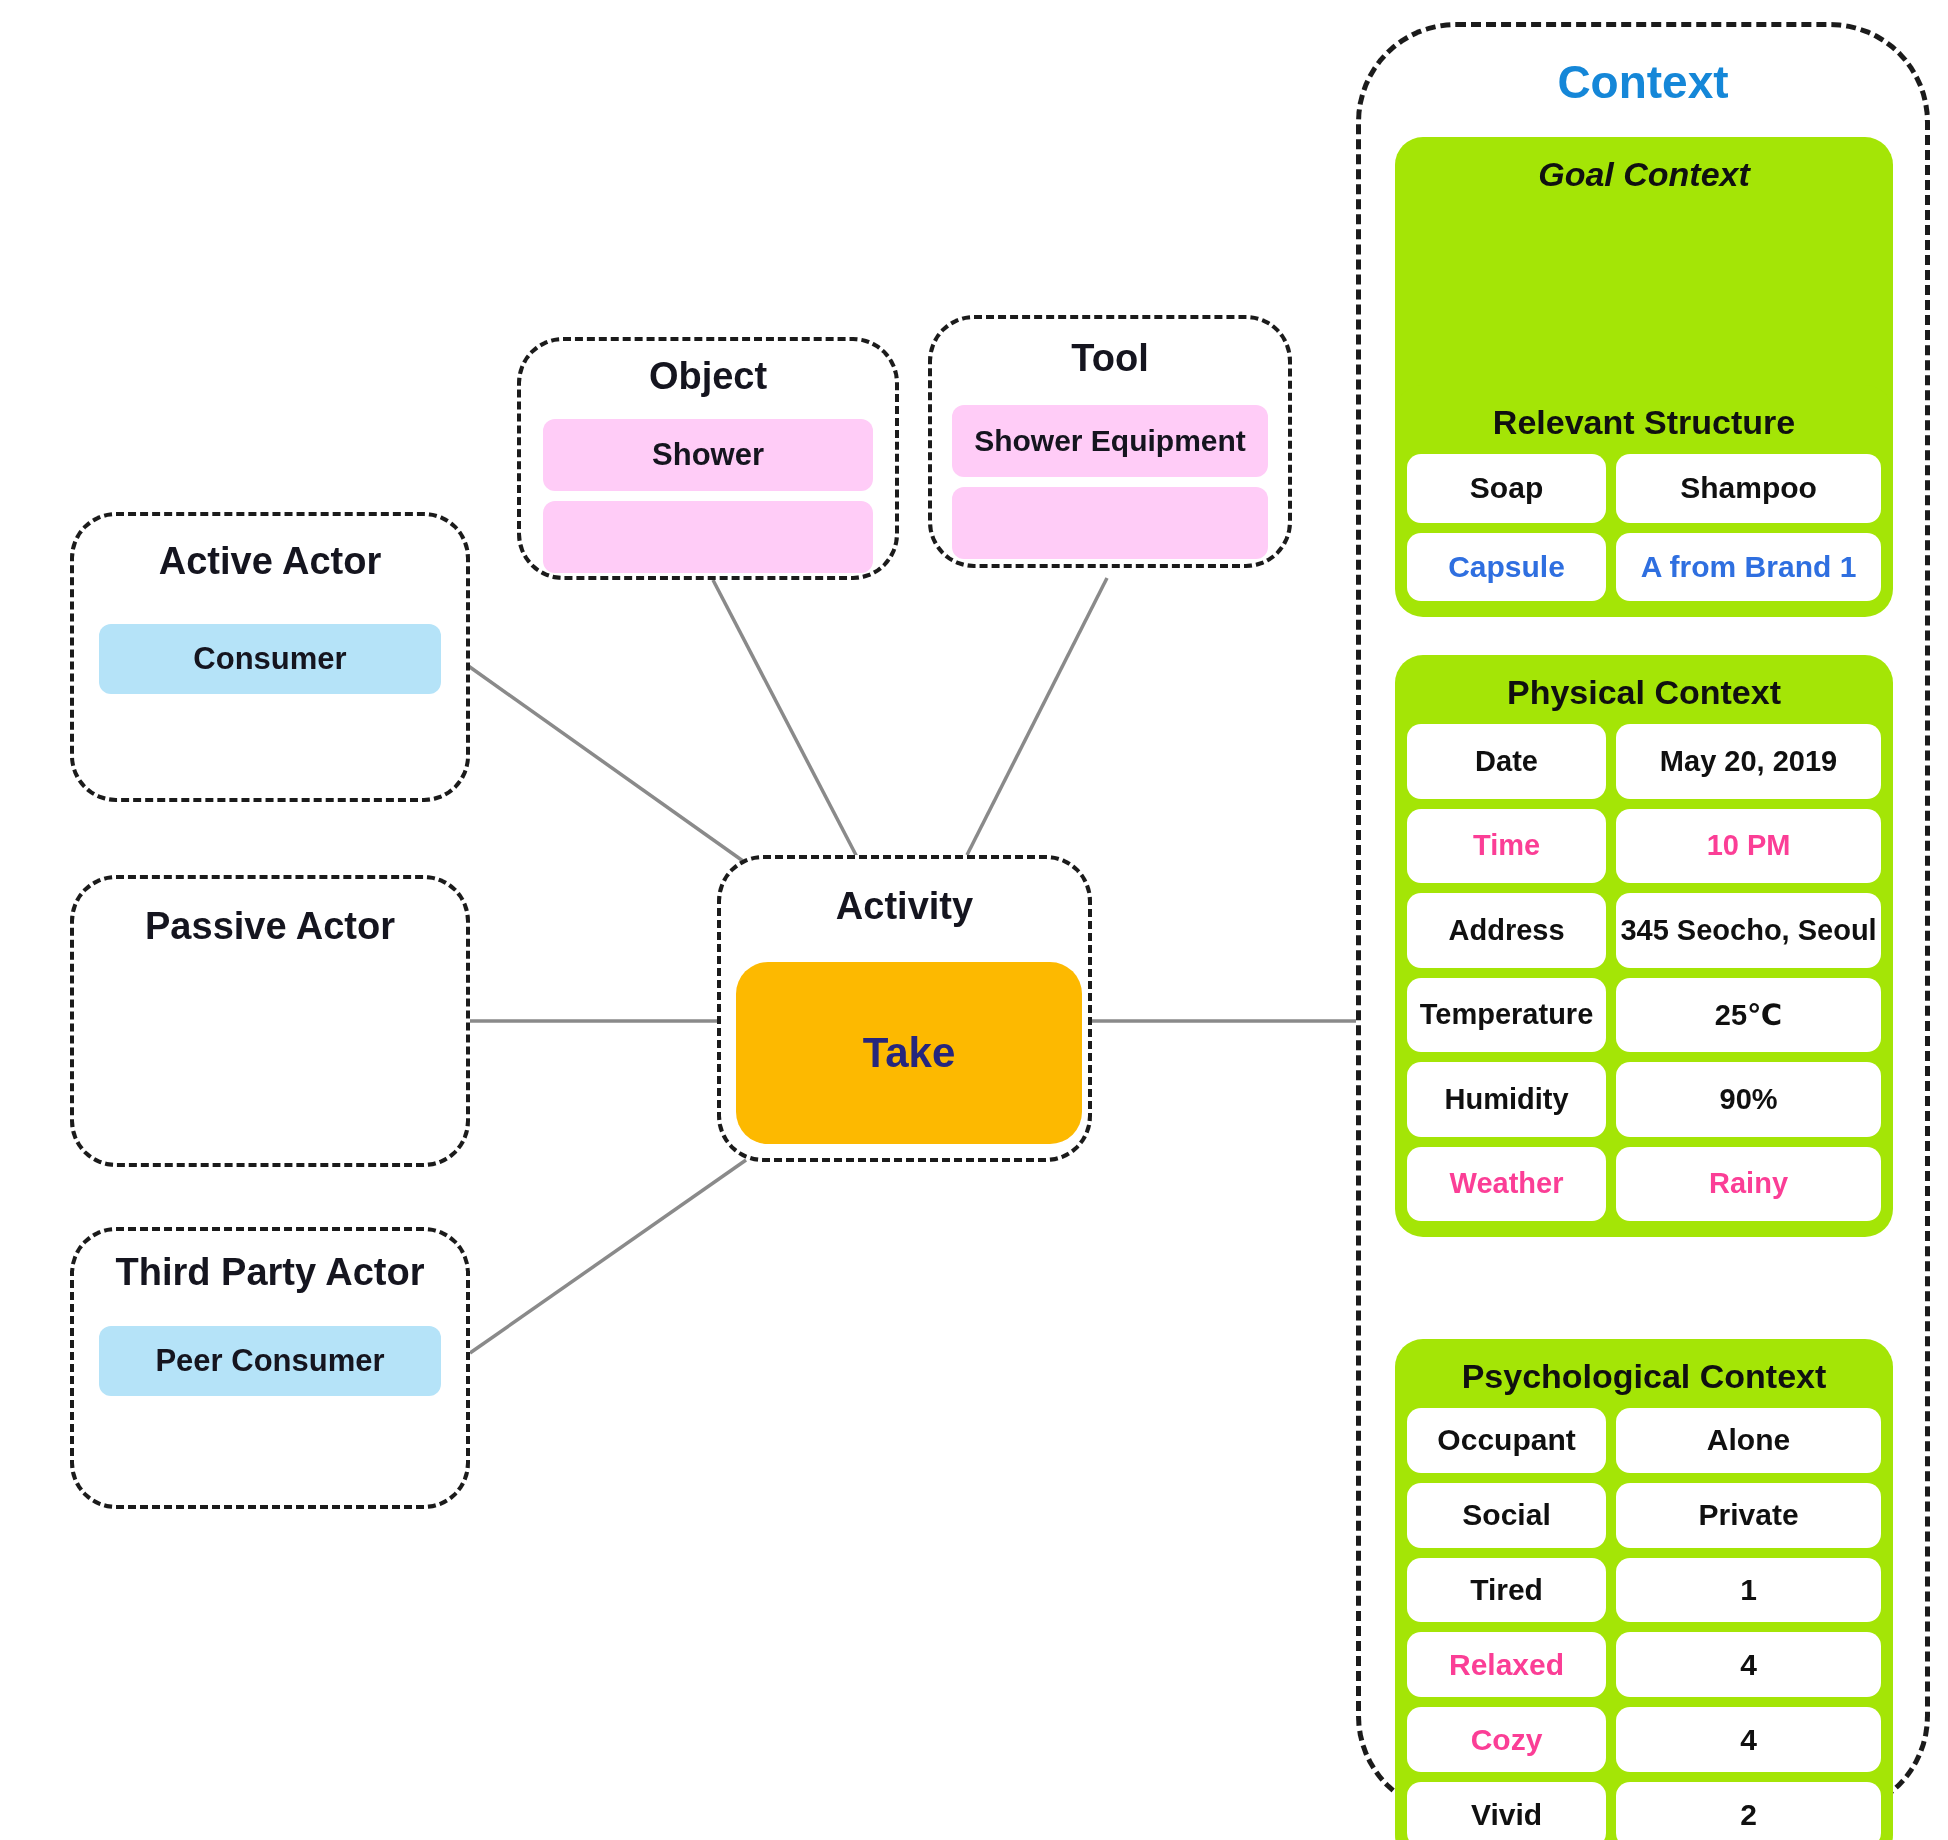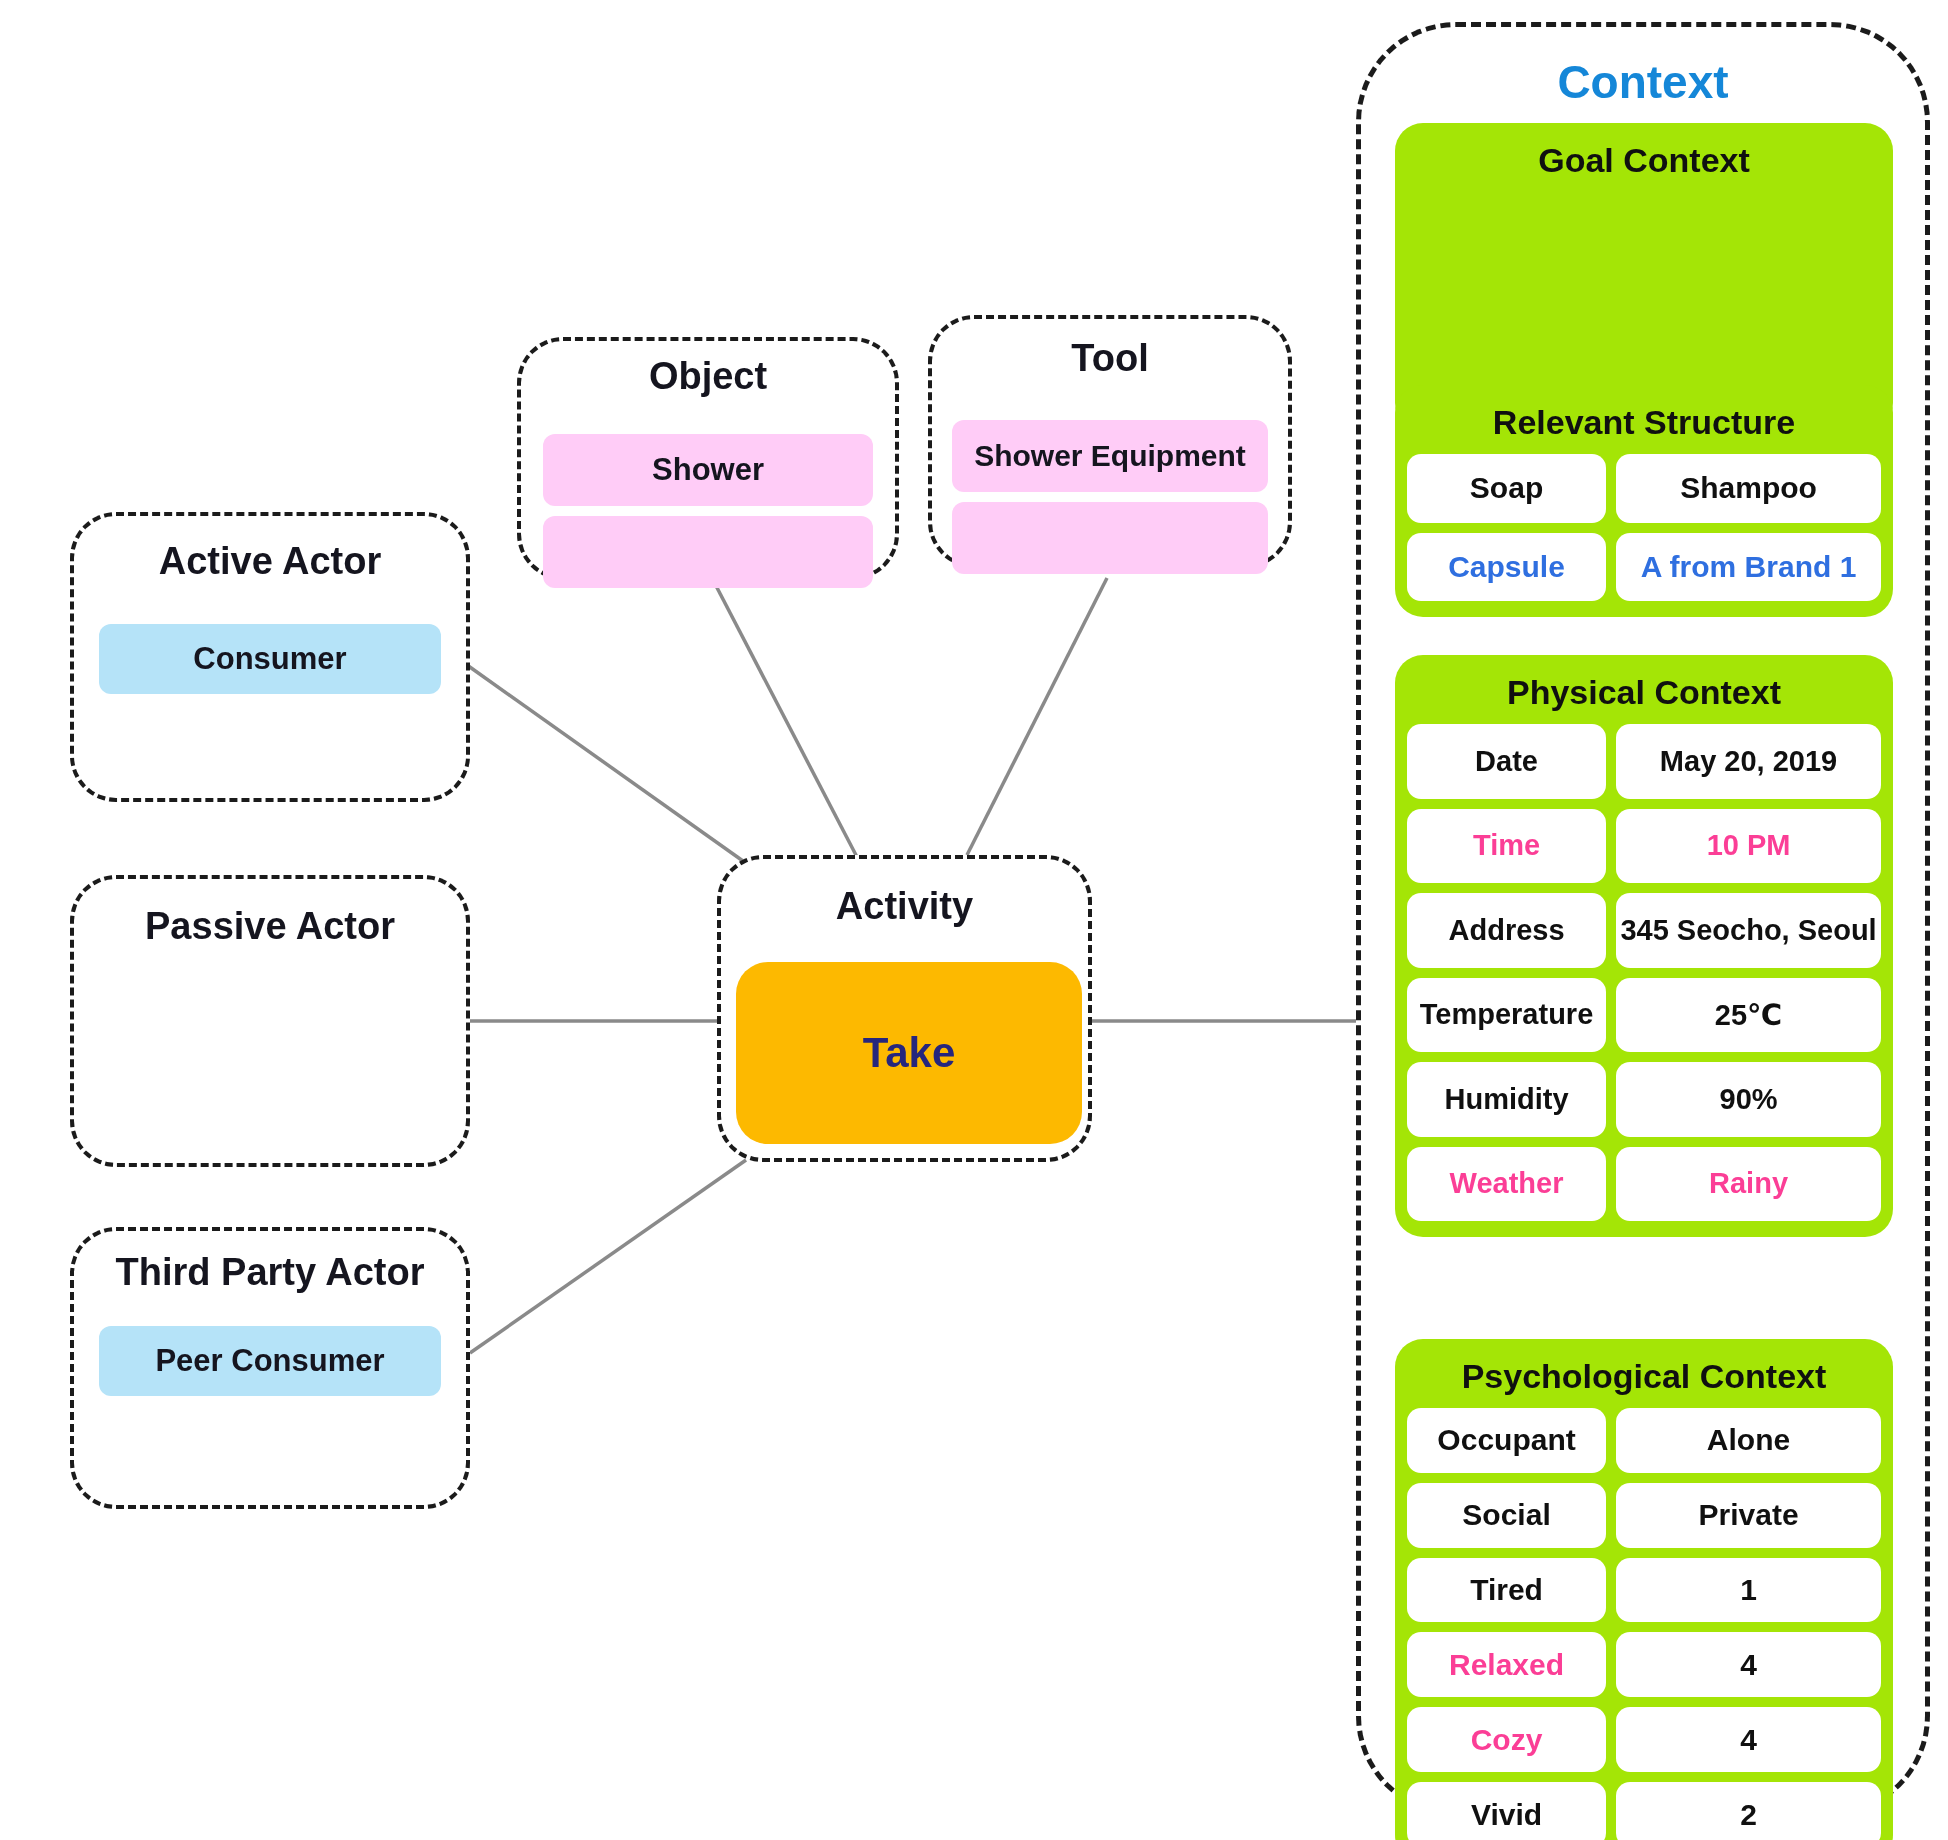--- a/index.html
+++ b/index.html
@@ -13,21 +13,21 @@
   #connector-svg line { stroke:var(--line-gray,#8a8a8a); stroke-width:3.5; }
 
   .dashed-box { position:absolute; background:#fff; border:4px dashed #1b1b1b; border-radius:46px; }
   .box-title { text-align:center; font-size:38px; color:#15151f; }
   .bar {
     position:absolute; left:25px; right:25px; height:70px; border-radius:12px;
     display:flex; align-items:center; justify-content:center;
     font-size:31px; color:#15151f;
   }
   .bar.blue { background:var(--blue-bar,#b5e3f8); }
-  .bar.pink { background:var(--pink-bar,#ffccf7);margin-top:15px; }
+  .bar.pink { background:var(--pink-bar,#ffccf7); }
 
   #actor-active  { left:70px;  top:512px;  width:400px; height:290px; }
   #actor-active .box-title { margin-top:24px; }
   #actor-active .bar { top:108px; }
 
   #actor-passive { left:70px;  top:875px;  width:400px; height:292px; }
   #actor-passive .box-title { margin-top:26px; }
 
   #actor-third   { left:70px;  top:1227px; width:400px; height:282px; }
   #actor-third .box-title { margin-top:20px; }
@@ -58,21 +58,21 @@
     position:absolute; left:1356px; top:22px; width:574px; height:1794px;
     background:#fff; border:5px dashed #1b1b1b; border-radius:100px;
   }
   #context-title { text-align:center; margin-top:28px; font-size:46px; color:var(--context-title,#1587d8); }
 
   .section {
     position:absolute; left:34px; width:498px;
     background:var(--green,#a4e506); border-radius:28px;
     padding:8px 12px 16px; display:flex; flex-direction:column;
   }
-  #section-goal       { top:96px;   height:308px; }
+  #section-goal       { top:110px;   height:308px;font-style:italic; }
   #section-relevant   { top:358px;  height:232px; }
   #section-physical   { top:628px;  height:582px; }
   #section-psych      { top:1312px; height:524px;justify-content:flex-end; }
 
   .section-title { text-align:center; font-size:34px; color:#101010; padding:10px 0 12px; }
   .rows { flex:1; display:flex; flex-direction:column; gap:10px; }
   .row  { flex:1; display:flex; gap:10px; }
   .cell {
     background:#fff; border-radius:14px; overflow:hidden;
     display:flex; align-items:center; justify-content:center;

